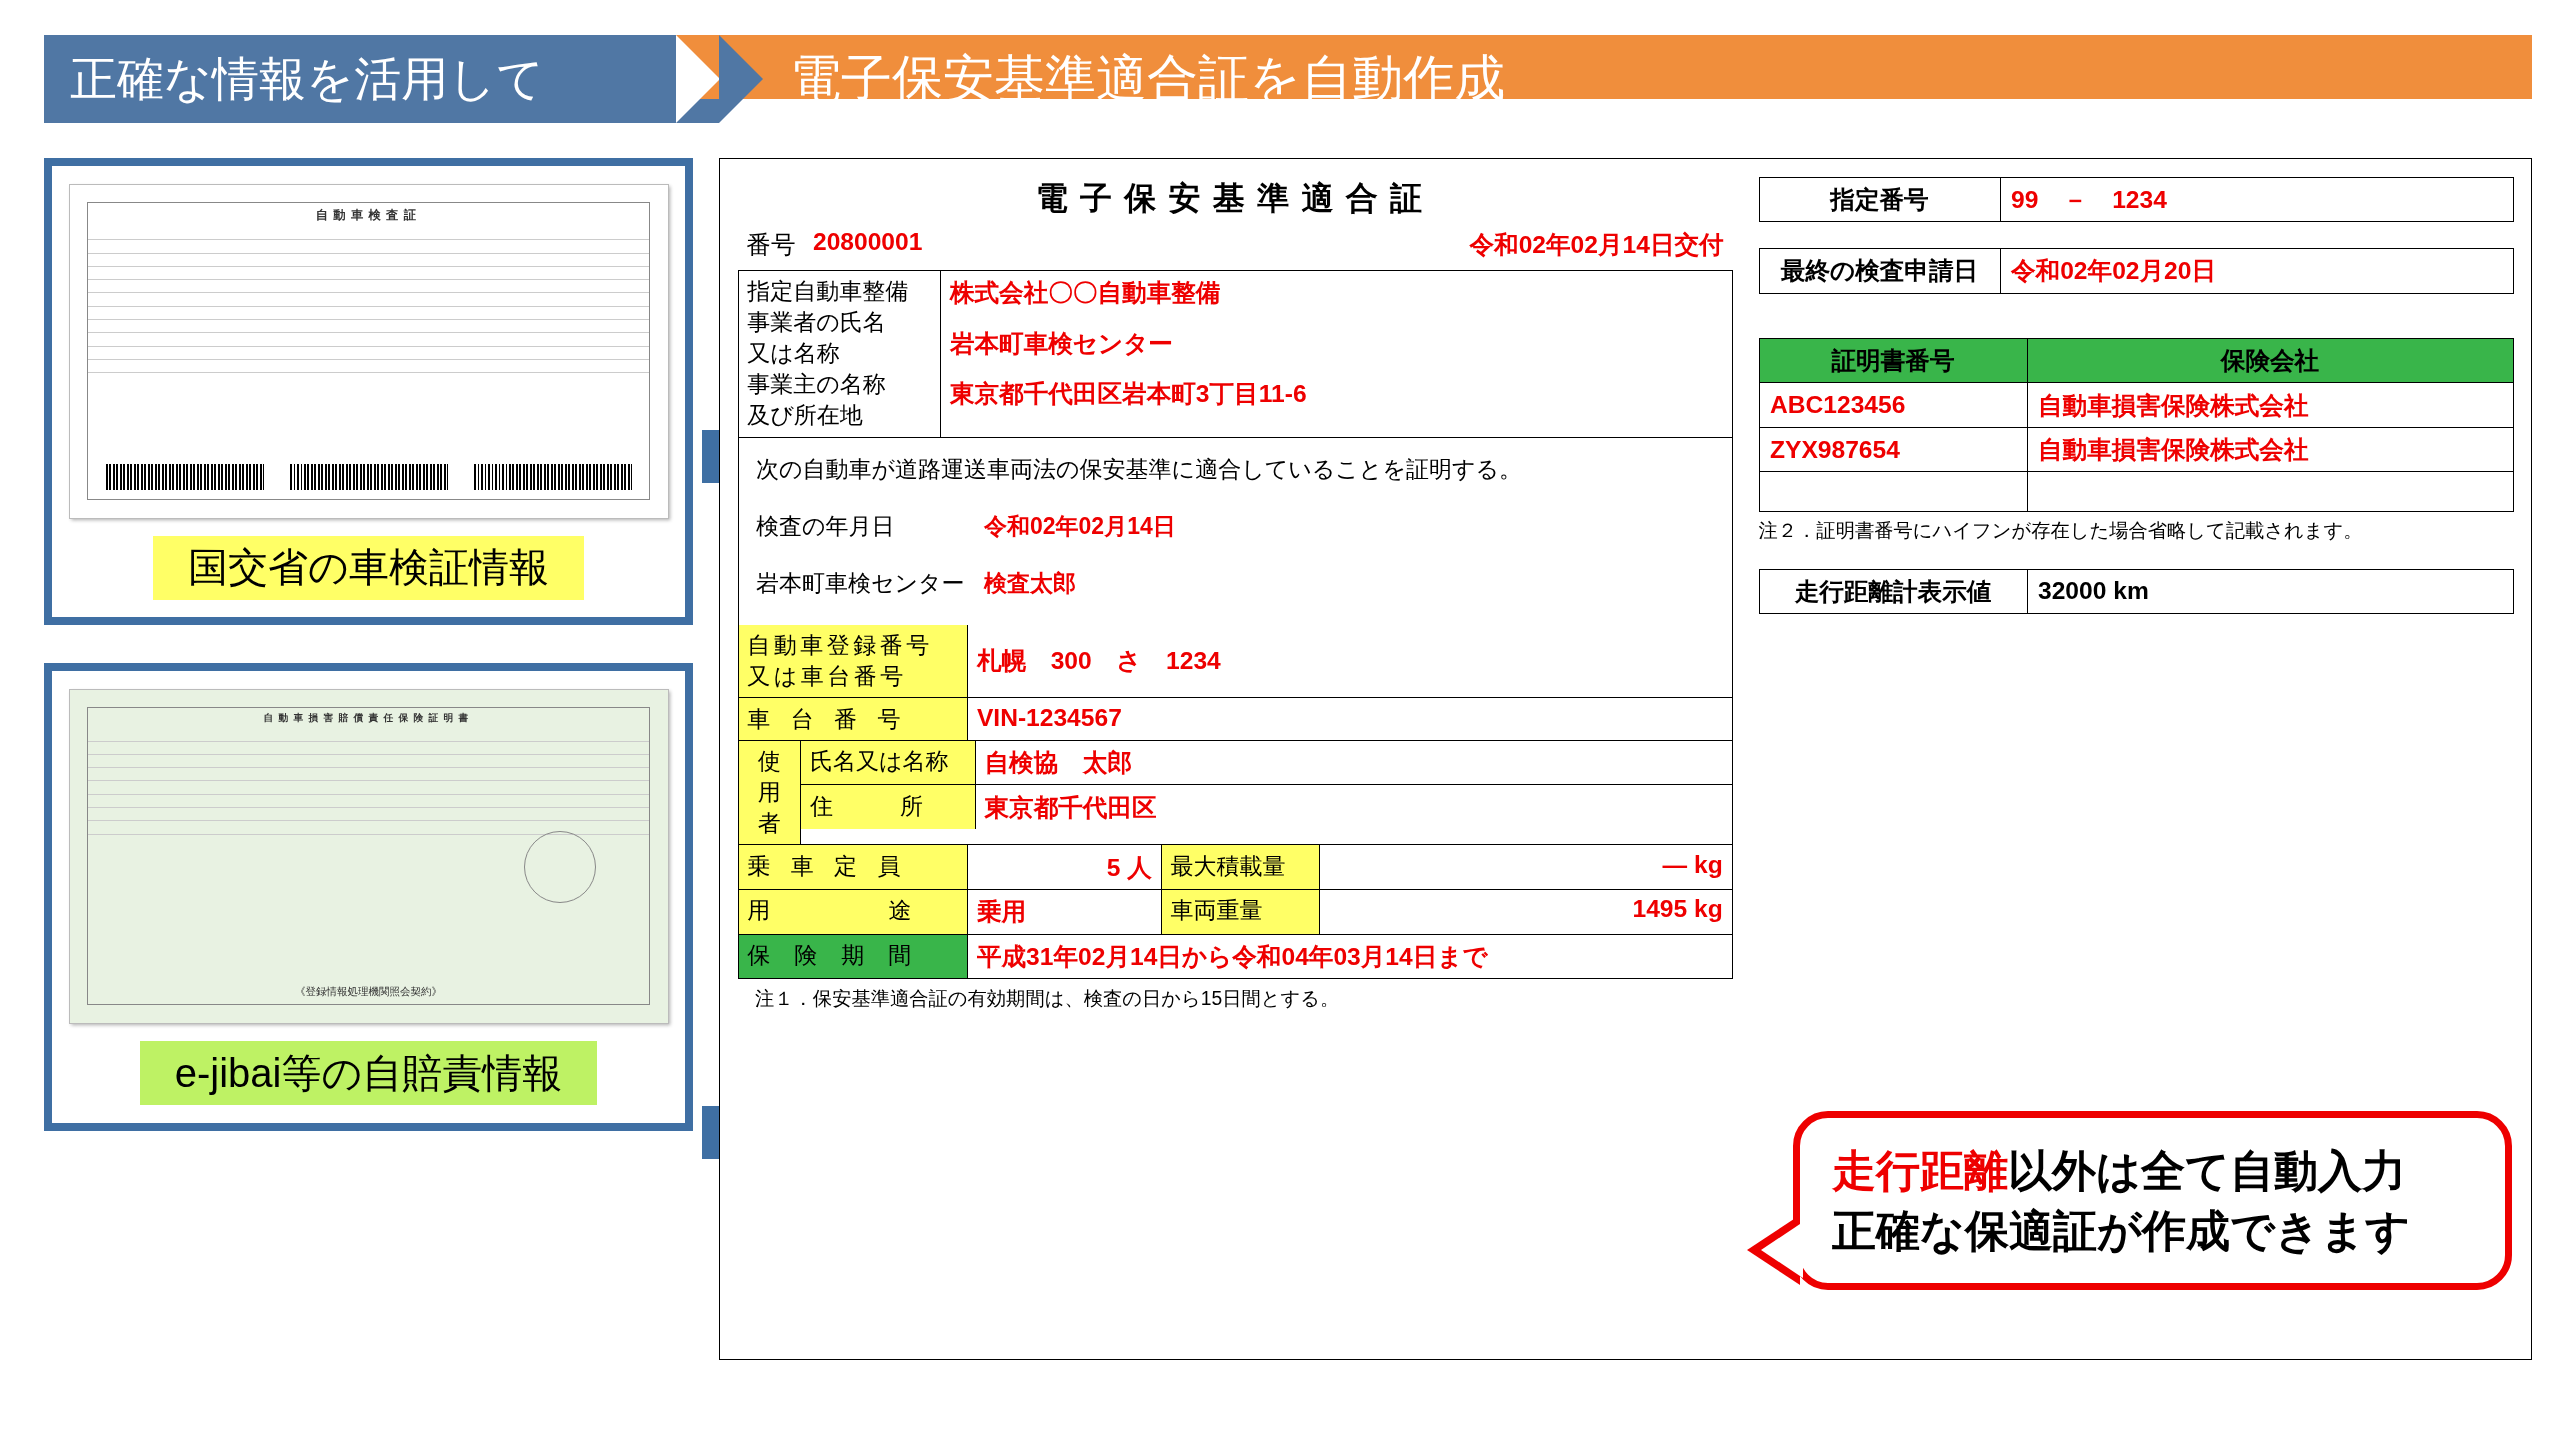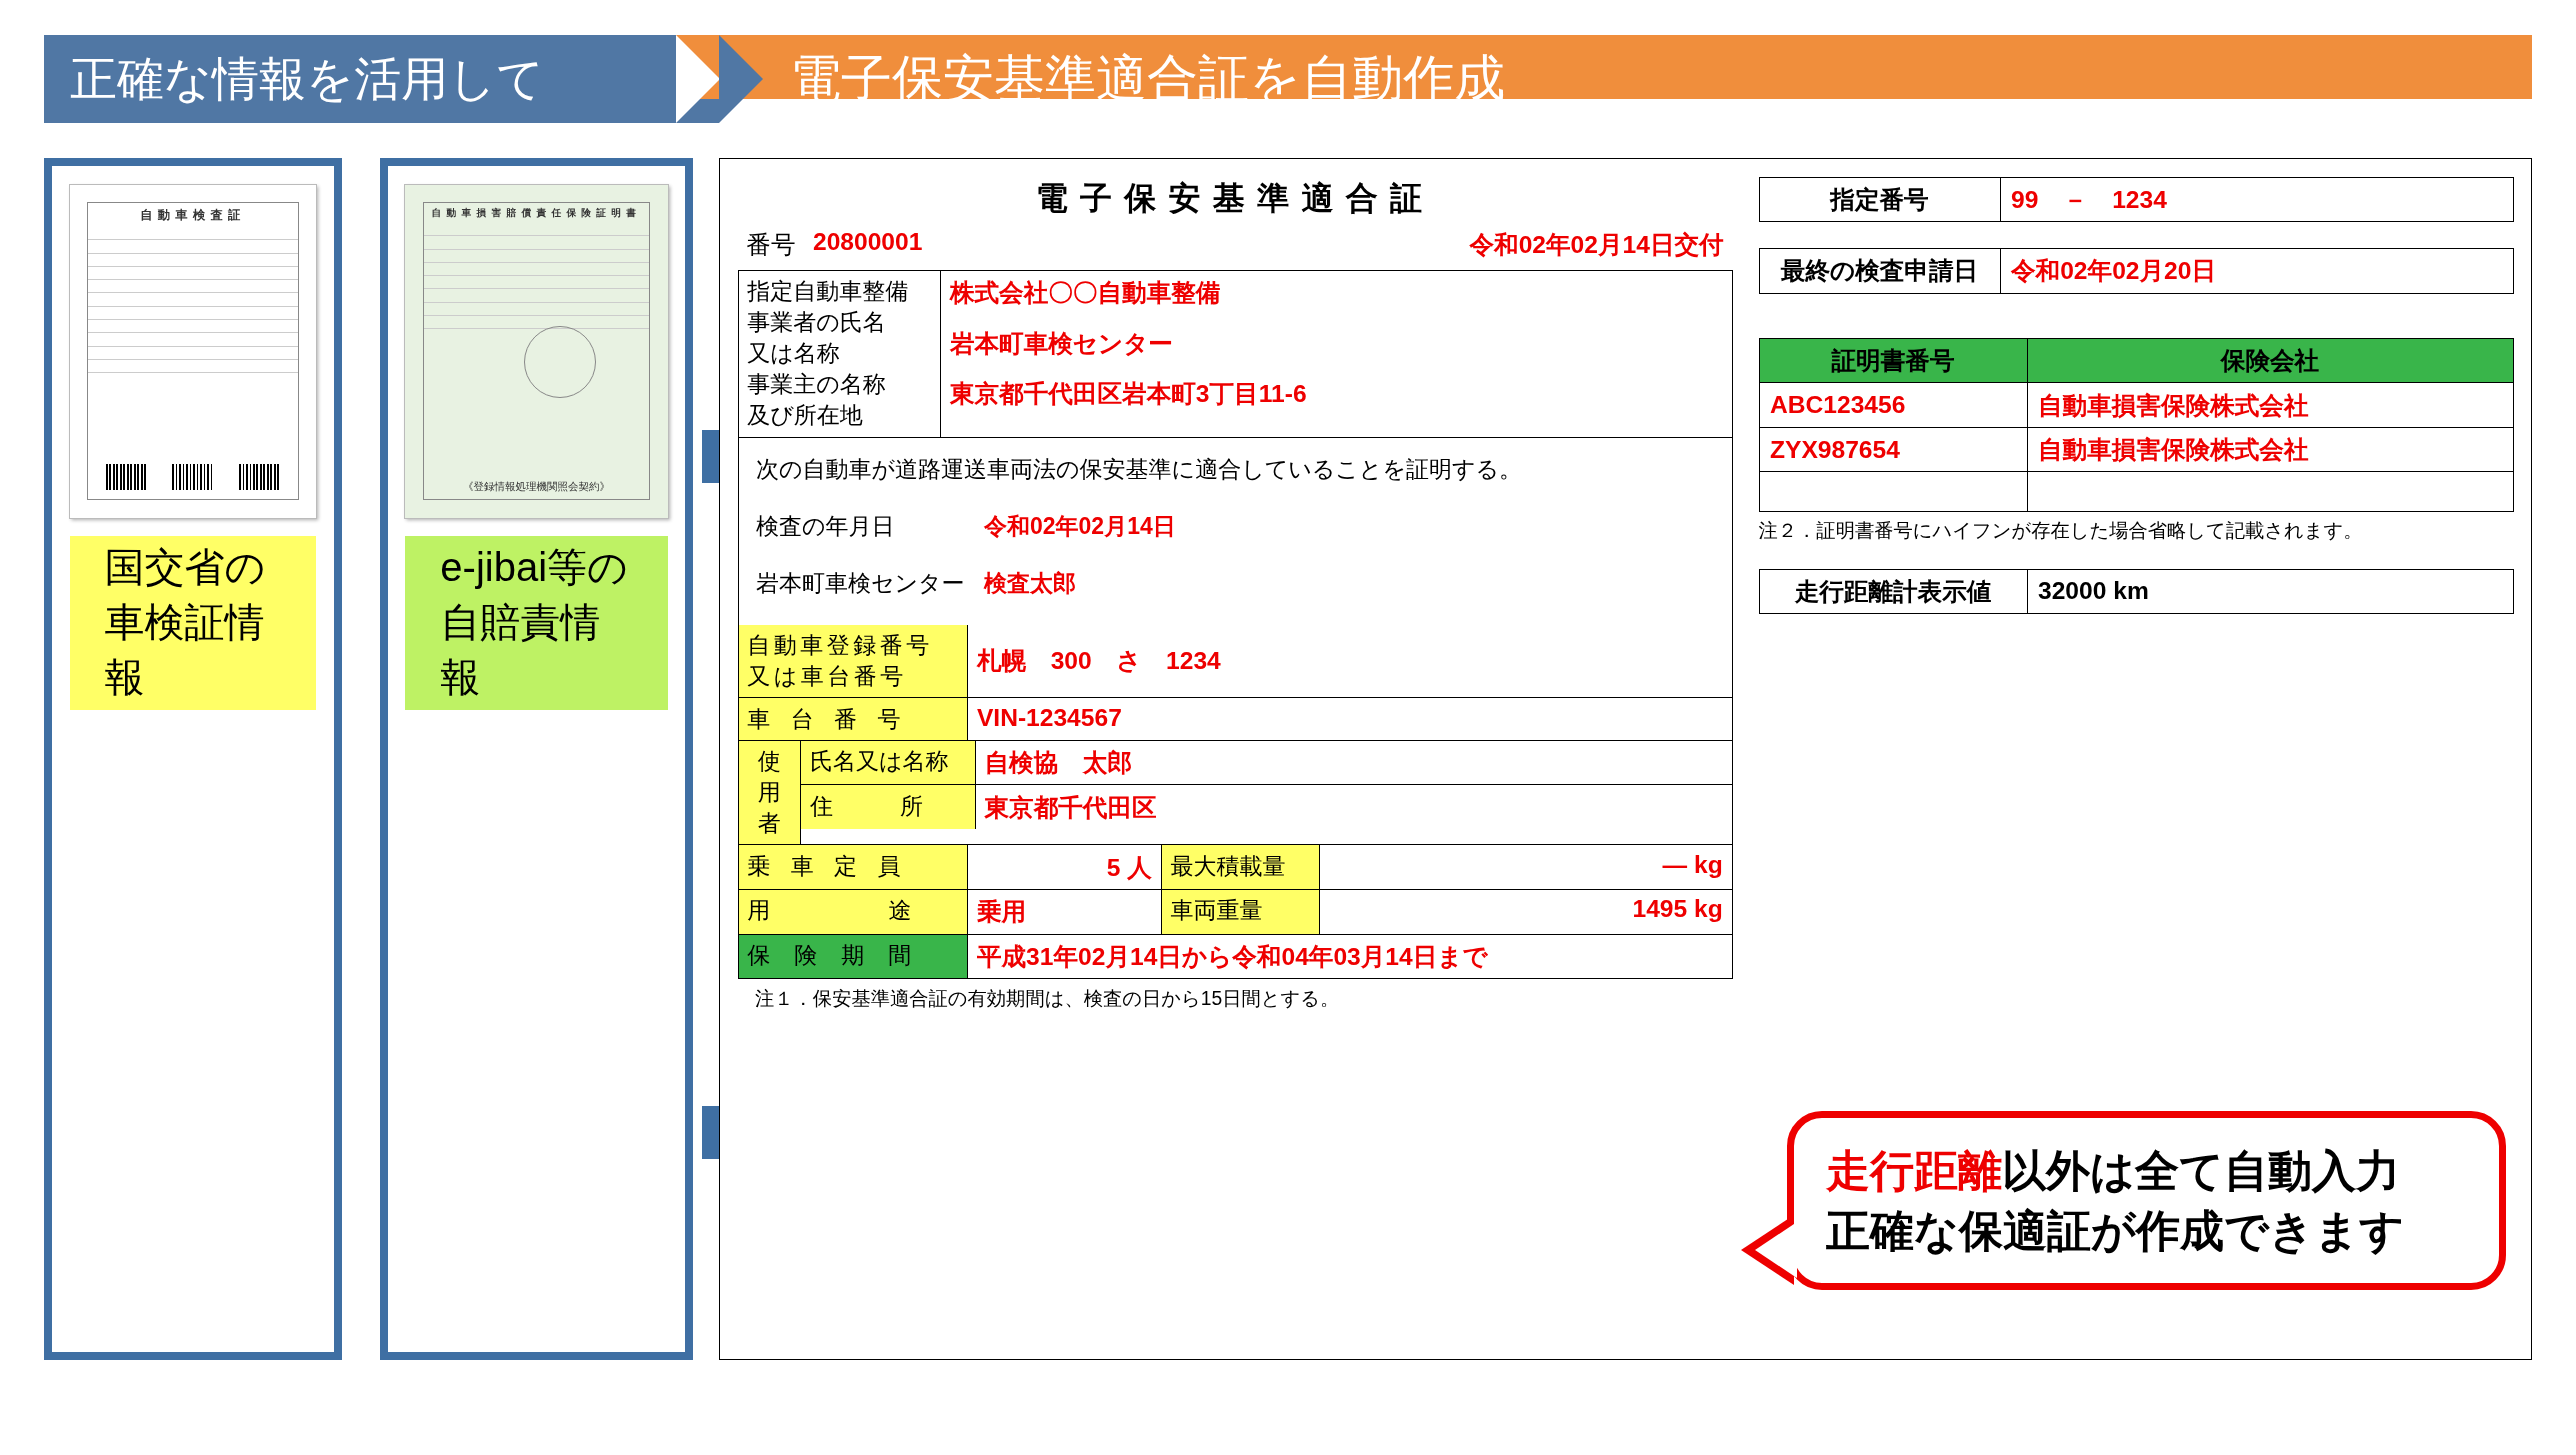--- a/index.html
+++ b/index.html
@@ -7,21 +7,21 @@
 
 
 .hdr{position:relative;height:88px;margin-bottom:35px}
 .hdr-blue{position:absolute;left:0;top:0;height:88px;background:#5077a4;color:#fff;font-size:47px;line-height:88px;padding:0 35px 0 26px;width:614px}
 .hdr-blue:after{content:"";position:absolute;right:-44px;top:0;border-top:44px solid transparent;border-bottom:44px solid transparent;border-left:44px solid #5077a4;z-index:2}
 .hdr-orange{position:absolute;left:632px;right:0;top:0;height:64px;background:#f08e3c;color:#fff;font-size:51px;line-height:88px;padding-left:114px}
 .hdr-orange:before{content:"";position:absolute;left:0;top:0;border-top:44px solid transparent;border-bottom:44px solid transparent;border-left:44px solid #fff}
 
 
 .body{display:flex;gap:26px}
-.left-col{width:649px;flex:none;display:flex;flex-direction:row;gap:38px}
+.left-col{width:649px;flex:none;display:flex;flex-direction:column;gap:38px}
 .card{border:8.8px solid #3f6fa3;padding:17.5px;display:flex;flex-direction:column;align-items:center}
 .card-img{width:100%;height:333px;background:#fff;border:1.8px solid #bbb;box-shadow:1.8px 1.8px 3.5px rgba(0,0,0,.3);position:relative;overflow:hidden}
 .card-img--green{background:#e8f2e2}
 .card-caption{font-size:40px;padding:4.4px 35px;background:#ffff66;margin-top:17.5px}
 .card-caption--green{background:#bef264;color:#000}
 
 
 .arrow{position:absolute;width:114px;height:53px;background:#3f6fa3}
 .arrow:after{content:"";position:absolute;right:-35px;top:-17.5px;border-top:44px solid transparent;border-bottom:44px solid transparent;border-left:35px solid #3f6fa3}
 
@@ -44,21 +44,21 @@
 .cell-r{flex:1;padding:5.3px 8.8px;font-size:24.6px}
 .y{background:#ffff66}
 .g{background:#39b54a}
 
 .tbl{border:1.8px solid #000;width:100%;border-collapse:collapse;font-size:24.6px}
 .tbl td,.tbl th{border:1.8px solid #000;padding:5.3px 10.5px;text-align:left;font-weight:bold}
 
 .note{font-size:19.3px;padding:5.3px 17.5px}
 
 
-.bubble{position:absolute;right:26px;bottom:70px;border:7px solid #e00;border-radius:35px;background:#fff;padding:23px 32px;font-size:44px;font-weight:bold;line-height:1.35;width:719px;box-sizing:border-box}
+.bubble{position:absolute;right:20px;bottom:70px;border:7px solid #e00;border-radius:35px;background:#fff;padding:23px 32px;font-size:44px;font-weight:bold;line-height:1.35;width:719px;box-sizing:border-box}
 .bubble:before{content:"";position:absolute;left:-53px;top:97px;width:0;height:0;border-top:35px solid transparent;border-bottom:35px solid transparent;border-right:53px solid #e00}
 .bubble:after{content:"";position:absolute;left:-39px;top:104px;width:0;height:0;border-top:28px solid transparent;border-bottom:28px solid transparent;border-right:42px solid #fff}
 
 
 .mini{position:absolute;inset:17.5px;border:0.9px solid #888;font-size:7px;color:#888}
 .mini-row{border-bottom:0.9px solid #ccc;height:12.3px}
 .mini-title{text-align:center;font-weight:bold;font-size:12.3px;letter-spacing:5.3px;color:#333;padding:3.5px 0}
 .barcode{position:absolute;bottom:8.8px;left:17.5px;right:17.5px;height:26px;display:flex;gap:26px}
 .barcode span{flex:1;background:repeating-linear-gradient(90deg,#000 0 1.8px,#fff 1.8px 3.5px)}
 .mini-circle{position:absolute;right:53px;top:123px;width:70px;height:70px;border:0.9px solid #888;border-radius:50%}

